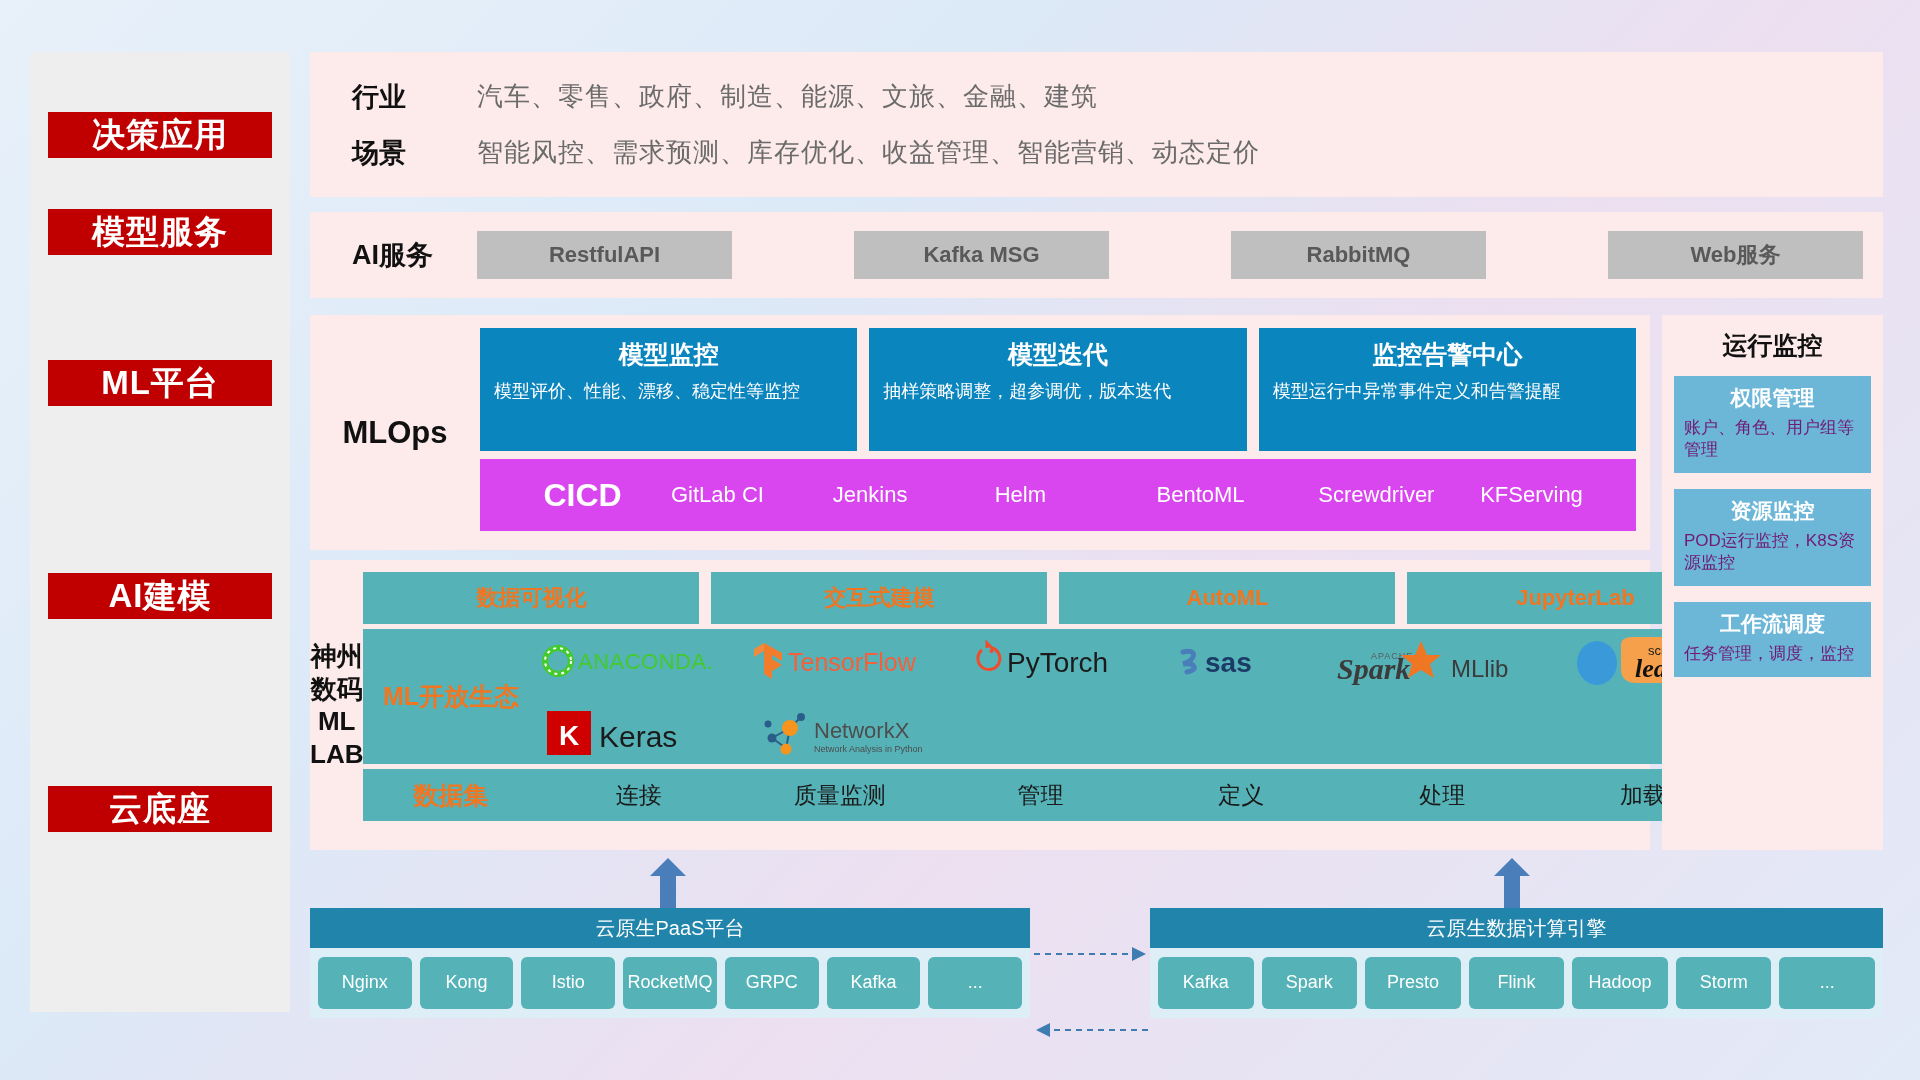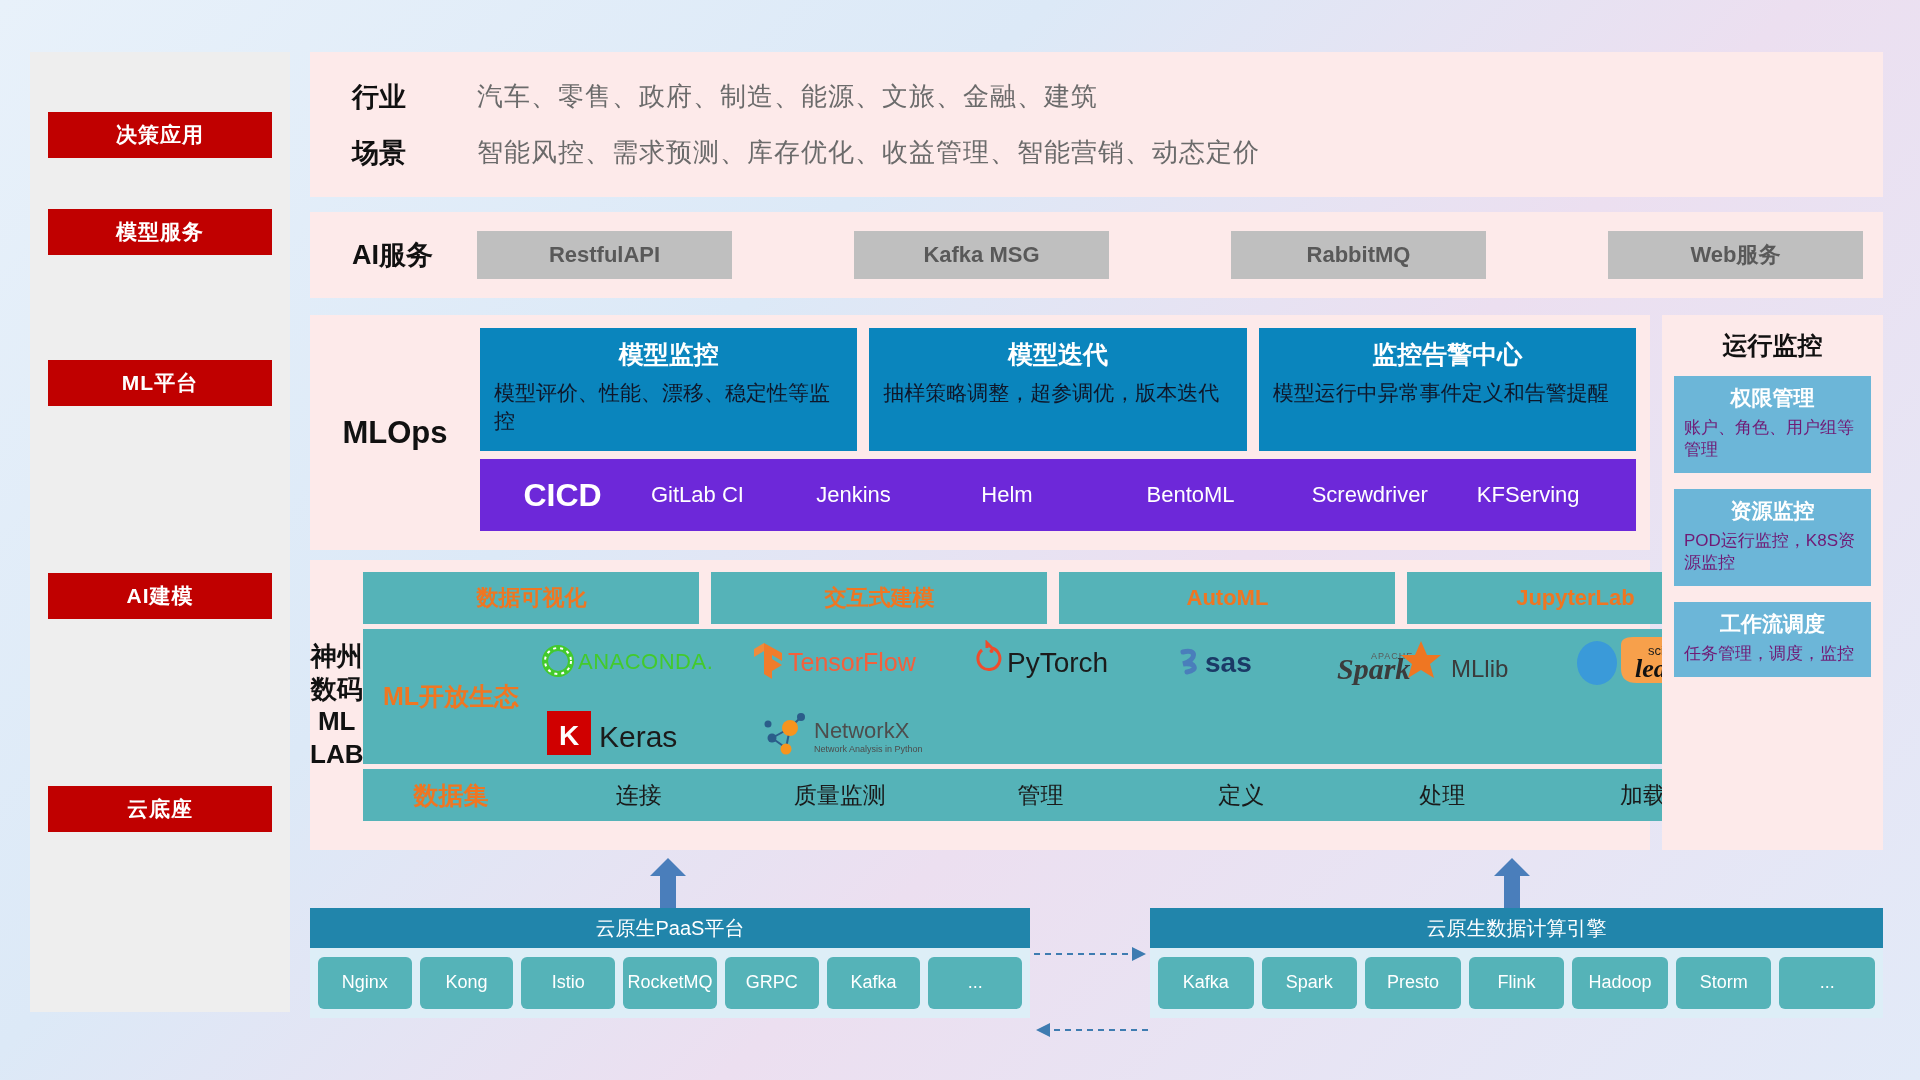--- a/index.html
+++ b/index.html
@@ -14,21 +14,21 @@
 
   
   .rail {
     position: absolute; left: 30px; top: 52px;
     width: 260px; height: 960px;
     background: #eeeeee;
   }
   .rail-chip {
     position: absolute; left: 18px; width: 224px; height: 46px;
     background: #c00000; border-radius: 0;
-    color: #ffffff; font-weight: bold; font-size: 21px;
+    color: #ffffff; font-weight: bold; font-size: 33px;
     display: flex; align-items: center; justify-content: center;
     letter-spacing: 1px;
   }
 
   
   .panel { position: absolute; background: #fdeaea; }
 
   .row-label {
     font-weight: bold; color: #111; font-size: 27px;
     display: flex; align-items: center;
@@ -51,22 +51,22 @@
     align-items: center; justify-content: center;
   }
 
   
   #p-mlops { left: 310px; top: 315px; width: 1340px; height: 235px; display: flex; padding: 13px 14px 13px 0; }
   #p-mlops .row-label { width: 170px; justify-content: center; font-size: 31px; }
   .mlops-right { flex: 1; display: flex; flex-direction: column; gap: 8px; }
   .mlops-cards { display: flex; gap: 12px; height: 123px; }
   .mlops-card { flex: 1; background: #0a85bd; color: #fff; padding: 10px 14px 0 14px; }
   .mlops-card h4 { font-size: 25px; font-weight: bold; text-align: center; margin-bottom: 8px; }
-  .mlops-card p { font-size: 21px; line-height: 1.35; color: #0f172a; }
-  .cicd-bar { background: #6d28d9; height: 72px; display: flex; align-items: center; color: #fff; overflow: hidden; }
+  .mlops-card p { font-size: 18px; line-height: 1.35; color: #ffffff; }
+  .cicd-bar { background: #d946ef; height: 72px; display: flex; align-items: center; color: #fff; overflow: hidden; padding-left: 20px; }
   .cicd-title { font-size: 32px; font-weight: bold; width: 165px; text-align: center; flex: none; }
   .cicd-items { flex: 1; display: flex; }
   .cicd-item { flex: 1; font-size: 22px; line-height: 1.15; padding-left: 6px; }
 
   
   #p-lab { left: 310px; top: 560px; width: 1340px; height: 290px; display: flex; padding: 12px 14px 12px 0; }
   #p-lab .row-label { width: 170px; justify-content: center; flex-direction: column; font-size: 26px; line-height: 1.25; text-align: center; }
   .lab-right { flex: 1; display: flex; flex-direction: column; gap: 5px; }
   .tools-row { display: flex; gap: 12px; height: 52px; }
   .tool-chip {

